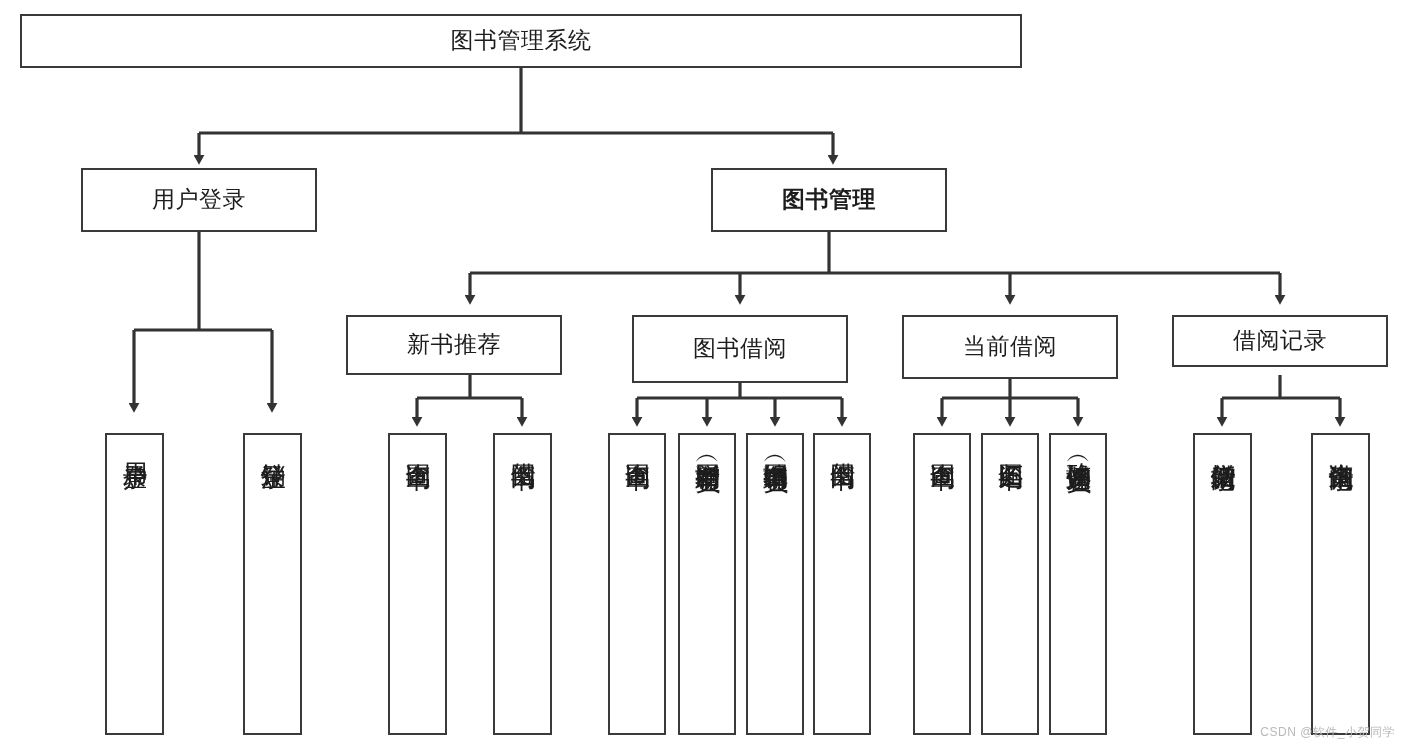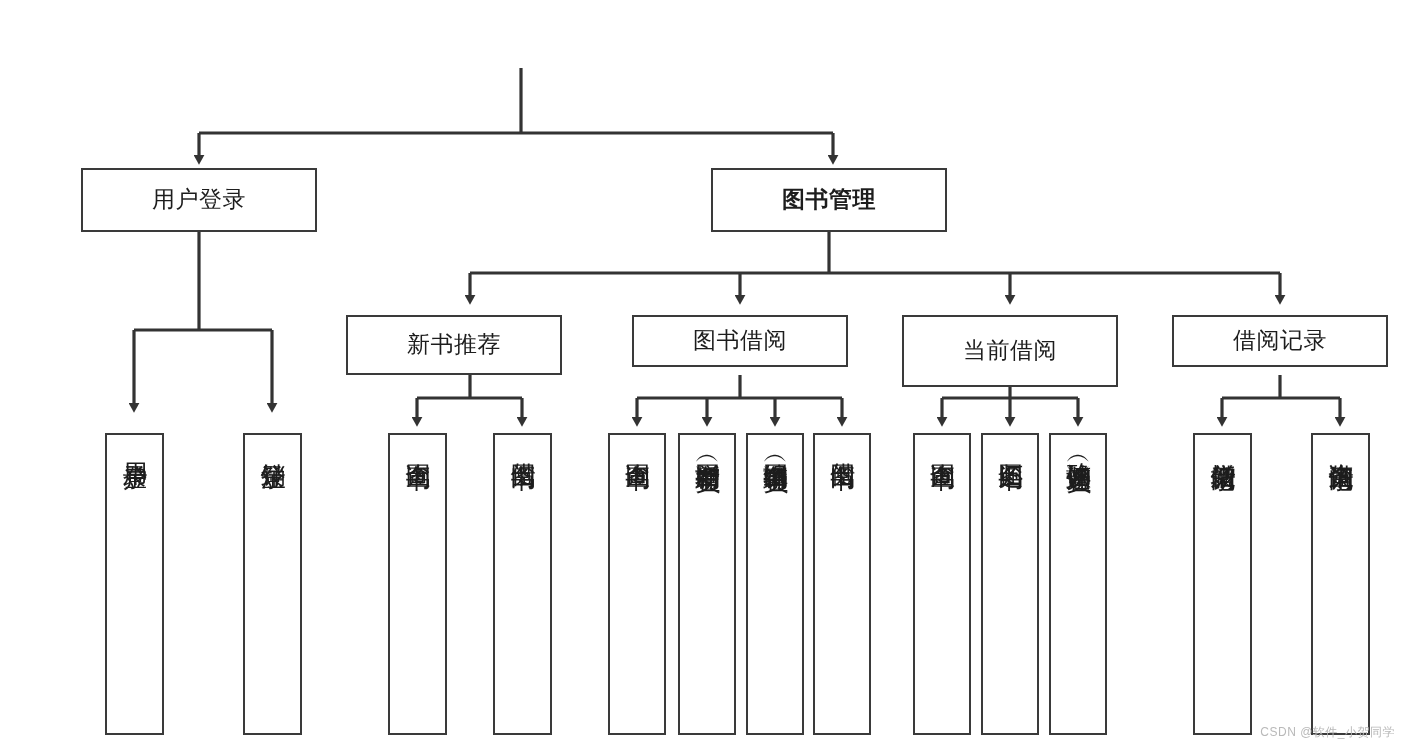--- a/index.html
+++ b/index.html
@@ -120,35 +120,38 @@
       <path d="M1010,398 L1010,418" marker-end="url(#arrow)"></path>
       <path d="M1078,398 L1078,418" marker-end="url(#arrow)"></path>
 
       <path d="M1280,375 L1280,398"></path>
       <path d="M1222,398 L1340,398"></path>
       <path d="M1222,398 L1222,418" marker-end="url(#arrow)"></path>
       <path d="M1340,398 L1340,418" marker-end="url(#arrow)"></path>
     </g>
   </svg>
 
+  <div class="node root horiz" style="left:20px; top:14px; width:1002px; height:54px;">
+    <span class="label">图书管理系统</span>
+  </div>
 
   <div class="node horiz" style="left:81px; top:168px; width:236px; height:64px;">
     <span class="label">用户登录</span>
   </div>
   <div class="node horiz" style="left:711px; top:168px; width:236px; height:64px;font-weight:bold;">
     <span class="label">图书管理</span>
   </div>
 
   <div class="node horiz" style="left:346px; top:315px; width:216px; height:60px;">
     <span class="label">新书推荐</span>
   </div>
-  <div class="node horiz" style="left:632px; top:315px; width:216px; height:52px;">
+  <div class="node horiz" style="left:632px; top:315px; width:216px; height:68px;">
     <span class="label">图书借阅</span>
   </div>
-  <div class="node horiz" style="left:902px; top:315px; width:216px; height:72px;">
+  <div class="node horiz" style="left:902px; top:315px; width:216px; height:64px;">
     <span class="label">当前借阅</span>
   </div>
   <div class="node horiz" style="left:1172px; top:315px; width:216px; height:52px;">
     <span class="label">借阅记录</span>
   </div>
 
   <div class="node vert" style="left:105px; top:433px; width:59px; height:302px;">
     <span class="label">用户登录</span>
   </div>
   <div class="node vert" style="left:243px; top:433px; width:59px; height:302px;">

